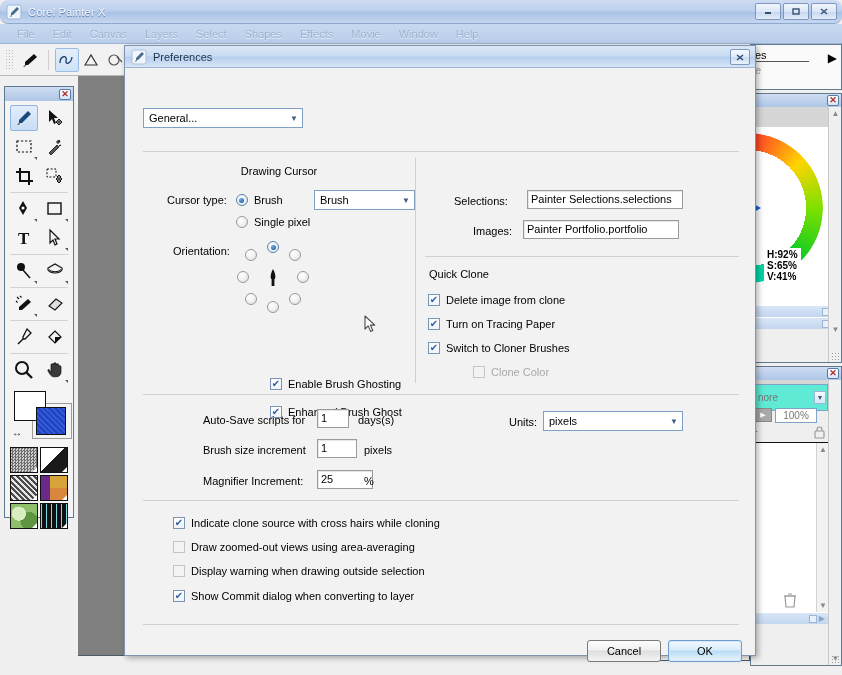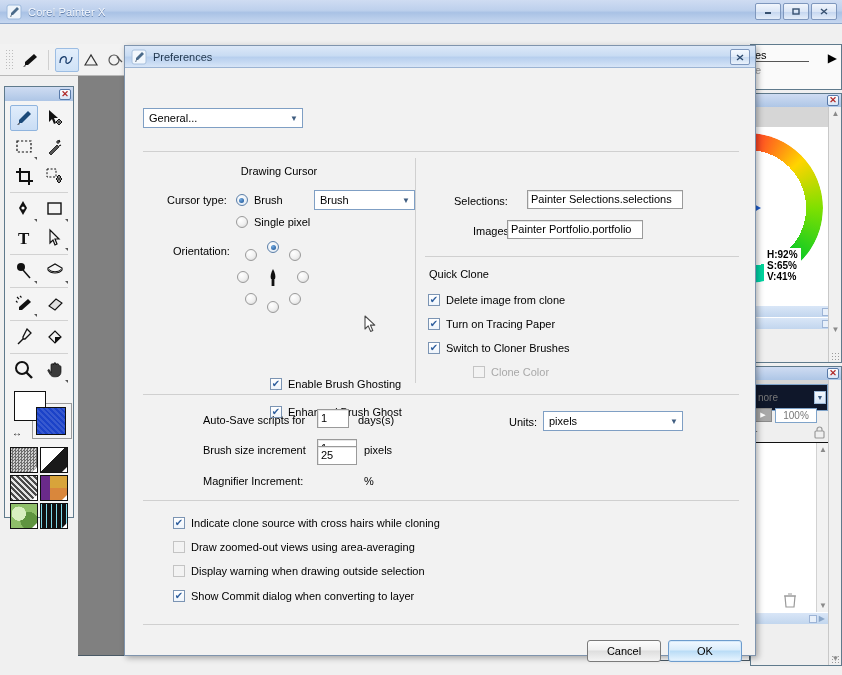--- a/index.html
+++ b/index.html
@@ -15,21 +15,21 @@
 
   
   #app-window {
     position: absolute; left: 0; top: 0; width: 842px; height: 675px;
     background: #f0f0f0;
   }
   #app-titlebar {
     position: absolute; left: 0; top: 0; width: 842px; height: 24px;
     background: linear-gradient(to bottom, #cfdcf2 0%, #bdd0ec 45%, #a9c2e5 55%, #c6d7f0 100%);
     border-bottom: 1px solid #8fa8cc;
-    display: flex; align-items: center;
+    display: flex; align-items: center; border-radius: 8px;
   }
   #app-icon {
     width: 16px; height: 16px; margin-left: 6px; margin-right: 6px;
     position: relative;
   }
   #app-title {
     color: #f2f6fc; font-size: 11px; letter-spacing: .2px;
     text-shadow: 0 1px 0 rgba(90,120,165,.9);
   }
   .wbtn {
@@ -145,21 +145,21 @@
     border-top:27px solid transparent; border-bottom:27px solid transparent;
     border-left:48px solid #1f5fd0;
   }
   #hsv-readout {
     position:absolute; left:13px; bottom:22px; background:#fff; padding:1px 3px;
     font-size:10px; line-height:11px; font-weight:bold; color:#000;
   }
 
   #layer-panel-body { background:#efefef; }
   .lp-row { display:flex; align-items:center; height:18px; padding-left:3px; gap:3px; font-size:10px; color:#555; }
-  .combo-mini { height:27px; flex:1; border:1px solid #7fa3c9; background:#0f172a;
+  .combo-mini { height:27px; flex:1; border:1px solid #7fa3c9; background:#5eead4;
     display:flex; align-items:center; justify-content:space-between; padding:0 1px 0 3px; font-size:10px; color:#777; }
   .combo-mini .cb-btn { width:12px;height:13px;border:1px solid #9cb8d6;
     background:linear-gradient(to bottom,#f6fafe,#d8e6f6); display:flex;align-items:center;justify-content:center;
     font-size:7px;color:#3a5a80;}
   .pct-box { width:42px;height:15px;border:1px solid #7fa3c9;background:#fff;text-align:center;font-size:10px;color:#777;line-height:14px;}
   .lock-ico { width:16px;height:16px; }
   #layer-list { height:170px; background:#fff; border-top:1px solid #111; position:relative; }
   #trash { position:absolute; left:50%; bottom:1px; transform:translateX(-50%); }
 
   
@@ -260,20 +260,32 @@
           </svg>
       </div>
       <div class="wbtn">
         <svg width="10" height="9" viewBox="0 0 10 9">
             <path d="M2 2 L8 7 M8 2 L2 7" stroke="#36506f" stroke-width="1.4"></path>
           </svg>
       </div>
     </div>
   </div>
 
+  <div id="menubar">
+    <span class="menu-item">File</span>
+    <span class="menu-item">Edit</span>
+    <span class="menu-item">Canvas</span>
+    <span class="menu-item">Layers</span>
+    <span class="menu-item">Select</span>
+    <span class="menu-item">Shapes</span>
+    <span class="menu-item">Effects</span>
+    <span class="menu-item">Movie</span>
+    <span class="menu-item">Window</span>
+    <span class="menu-item">Help</span>
+  </div>
 
   <div id="toolstrip">
     <div id="grip"></div>
     <div class="tb-icon">
       <svg width="20" height="18" viewBox="0 0 20 18">
         <path d="M14 3 L17 6 L8 14 L5 14 L5 11 Z" fill="#111"></path>
         <path d="M5 14 L3 16 L6 15 Z" fill="#111"></path>
       </svg>
     </div>
     <div class="tool-sep"></div>
@@ -644,21 +656,21 @@
       <div class="chk-row" style="position:absolute;left:145px;top:338px;">
         <span class="cbx on"></span>
         <span>Enhanced Brush Ghost</span>
       </div>
 
 
       <span class="lbl" style="position:absolute;left:329px;top:127px;">Selections:</span>
       <div class="pf-text" style="position:absolute;left:402px;top:122px;width:156px;">Painter Selections.selections</div>
 
       <span class="lbl" style="position:absolute;left:348px;top:157px;">Images:</span>
-      <div class="pf-text" style="position:absolute;left:382px;top:152px;width:136px;">Painter Portfolio.portfolio</div>
+      <div class="pf-text" style="position:absolute;left:398px;top:152px;width:156px;">Painter Portfolio.portfolio</div>
 
       <div class="hr" style="position:absolute;left:300px;top:188px;width:314px;"></div>
 
       <span class="lbl" style="position:absolute;left:304px;top:200px;">Quick Clone</span>
 
       <div class="chk-row" style="position:absolute;left:303px;top:226px;">
         <span class="cbx on"></span>
         <span>Delete image from clone</span>
       </div>
       <div class="chk-row" style="position:absolute;left:303px;top:250px;">
@@ -678,21 +690,21 @@
 
       <span class="lbl" style="position:absolute;left:78px;top:346px;">Auto-Save scripts for</span>
       <div class="pf-text" style="position:absolute;left:192px;top:341px;width:32px;">1</div>
       <span class="lbl" style="position:absolute;left:233px;top:346px;">days(s)</span>
 
       <span class="lbl" style="position:absolute;left:78px;top:376px;">Brush size increment</span>
       <div class="pf-text" style="position:absolute;left:192px;top:371px;width:40px;">1</div>
       <span class="lbl" style="position:absolute;left:239px;top:376px;">pixels</span>
 
       <span class="lbl" style="position:absolute;left:78px;top:407px;">Magnifier Increment:</span>
-      <div class="pf-text" style="position:absolute;left:192px;top:378px;width:40px;">25</div>
+      <div class="pf-text" style="position:absolute;left:192px;top:402px;width:56px;">25</div>
       <span class="lbl" style="position:absolute;left:239px;top:407px;">%</span>
 
       <span class="lbl" style="position:absolute;left:384px;top:348px;">Units:</span>
       <div class="pf-combo" style="position:absolute;left:418px;top:343px;width:140px;">
         <span>pixels</span>
         <span class="caret">▼</span>
       </div>
 
       <div class="hr" style="position:absolute;left:18px;top:432px;width:596px;"></div>
 

